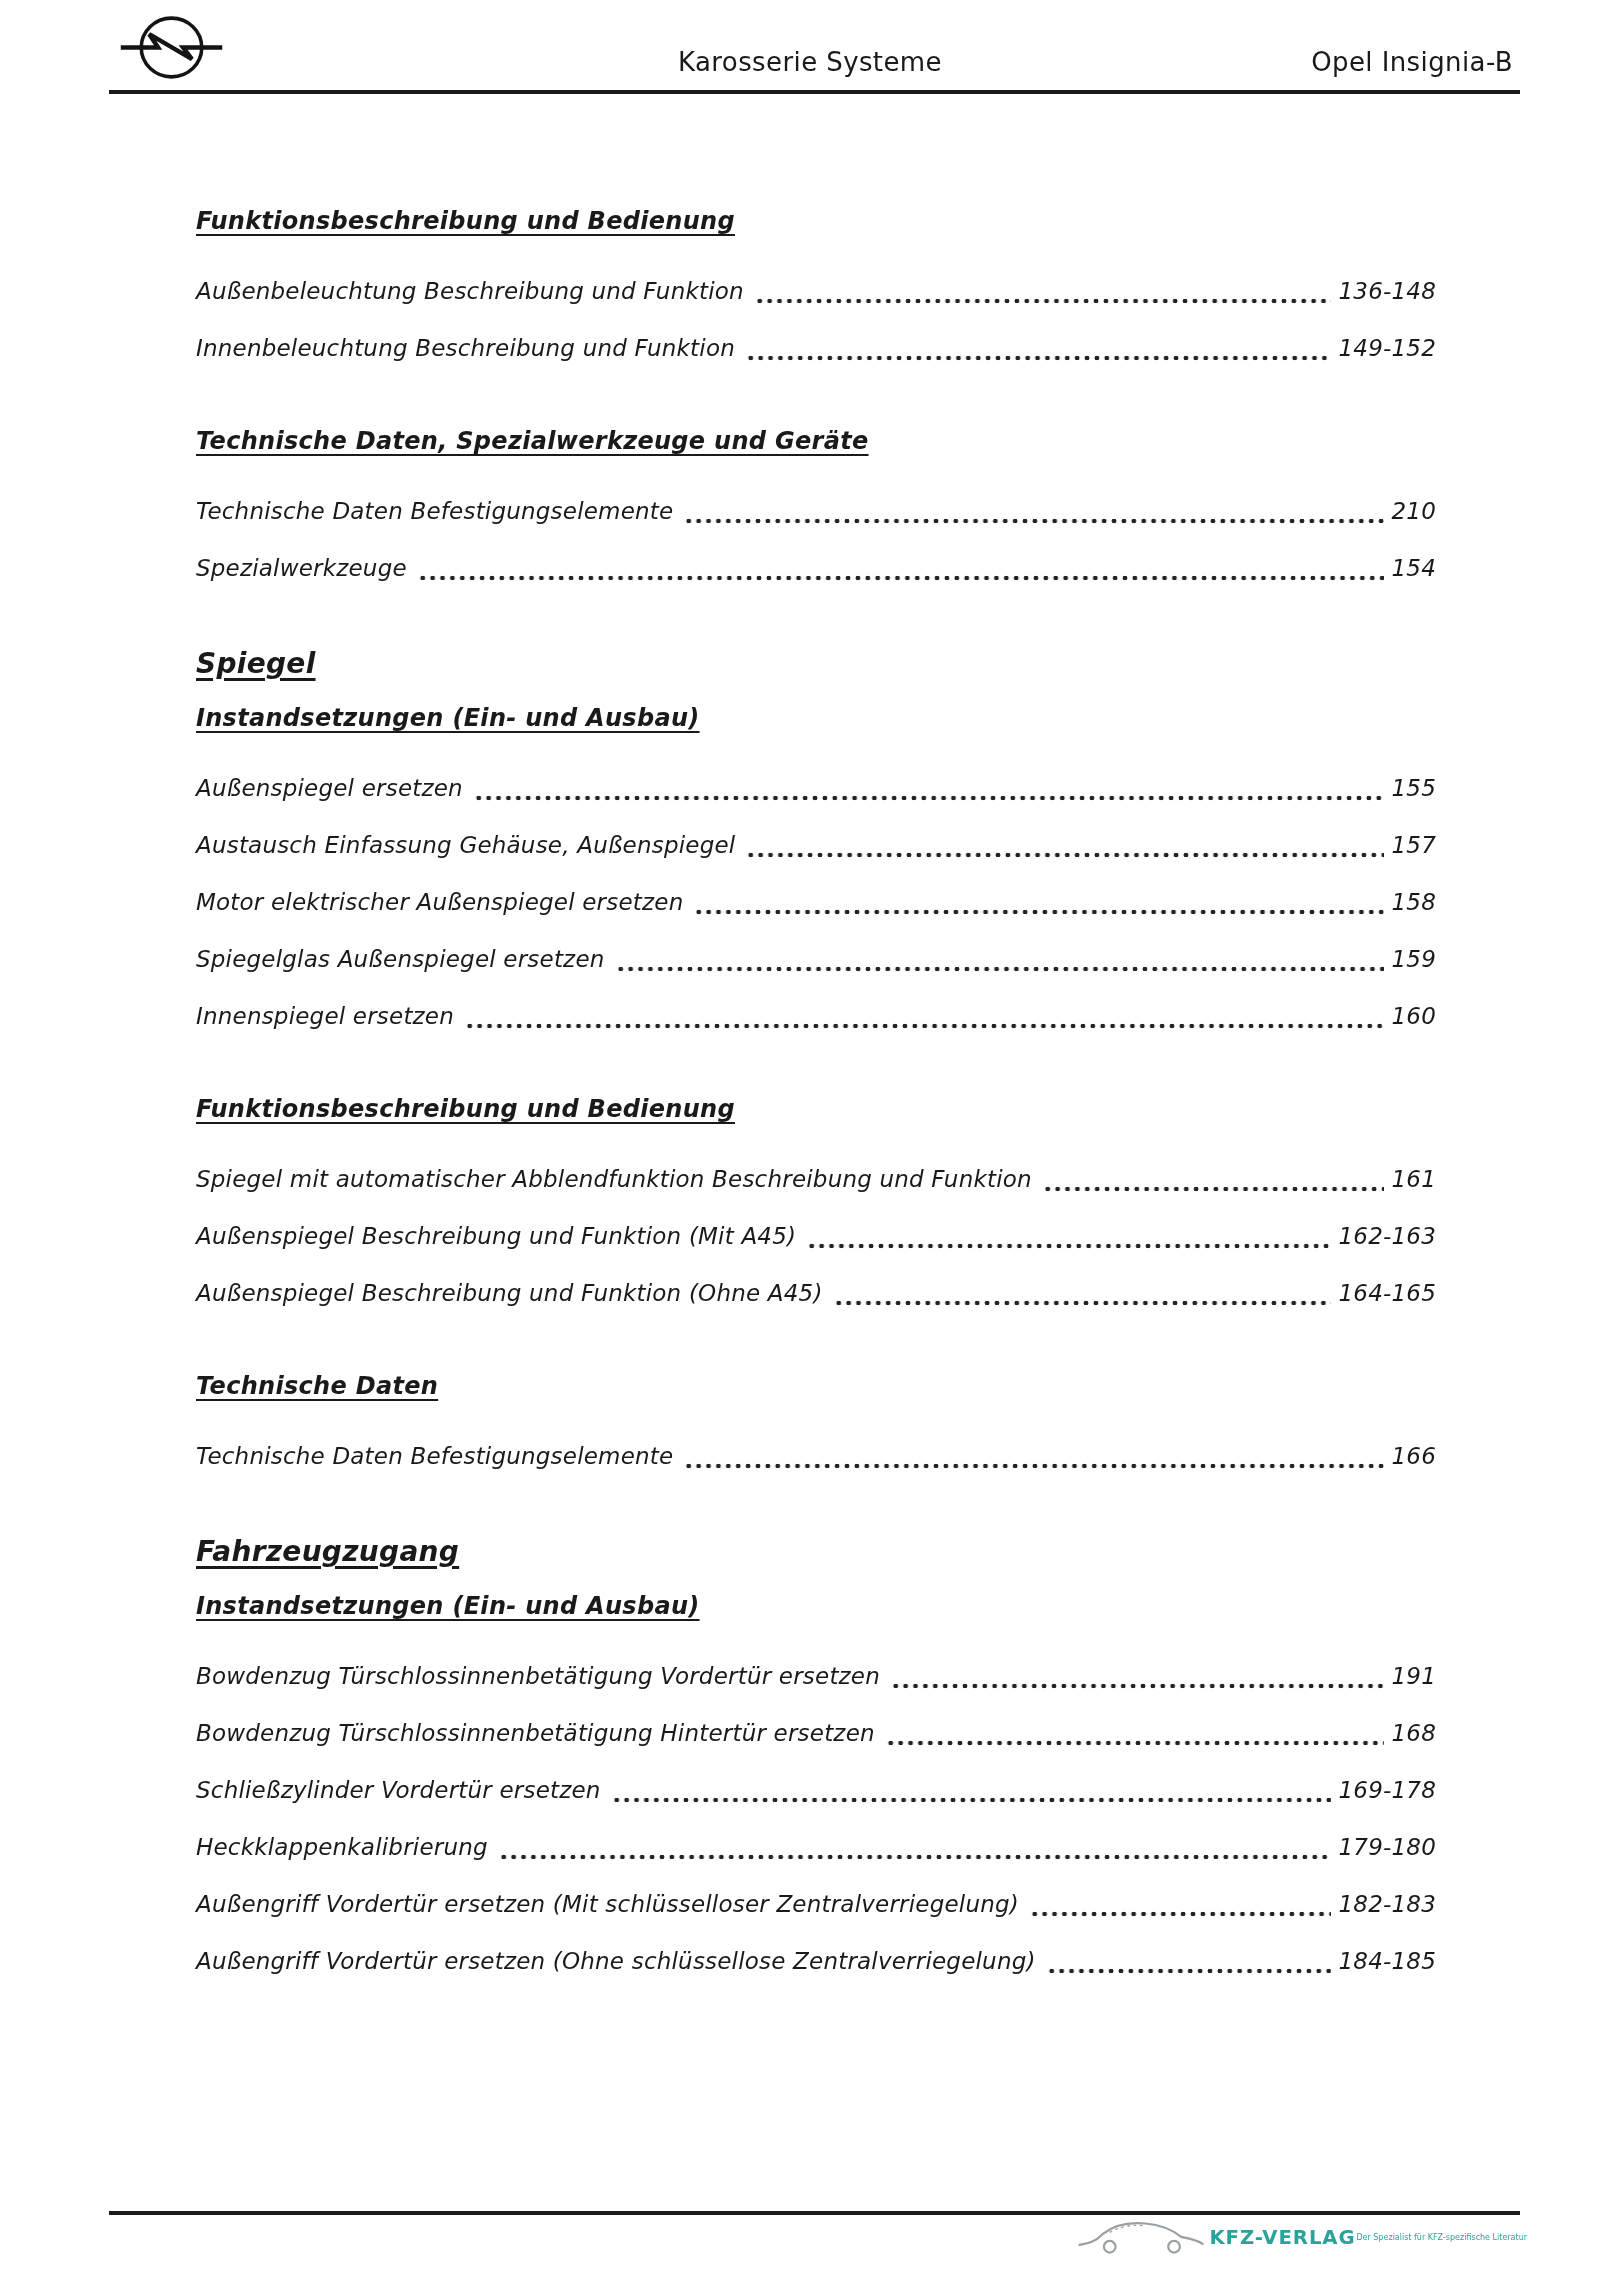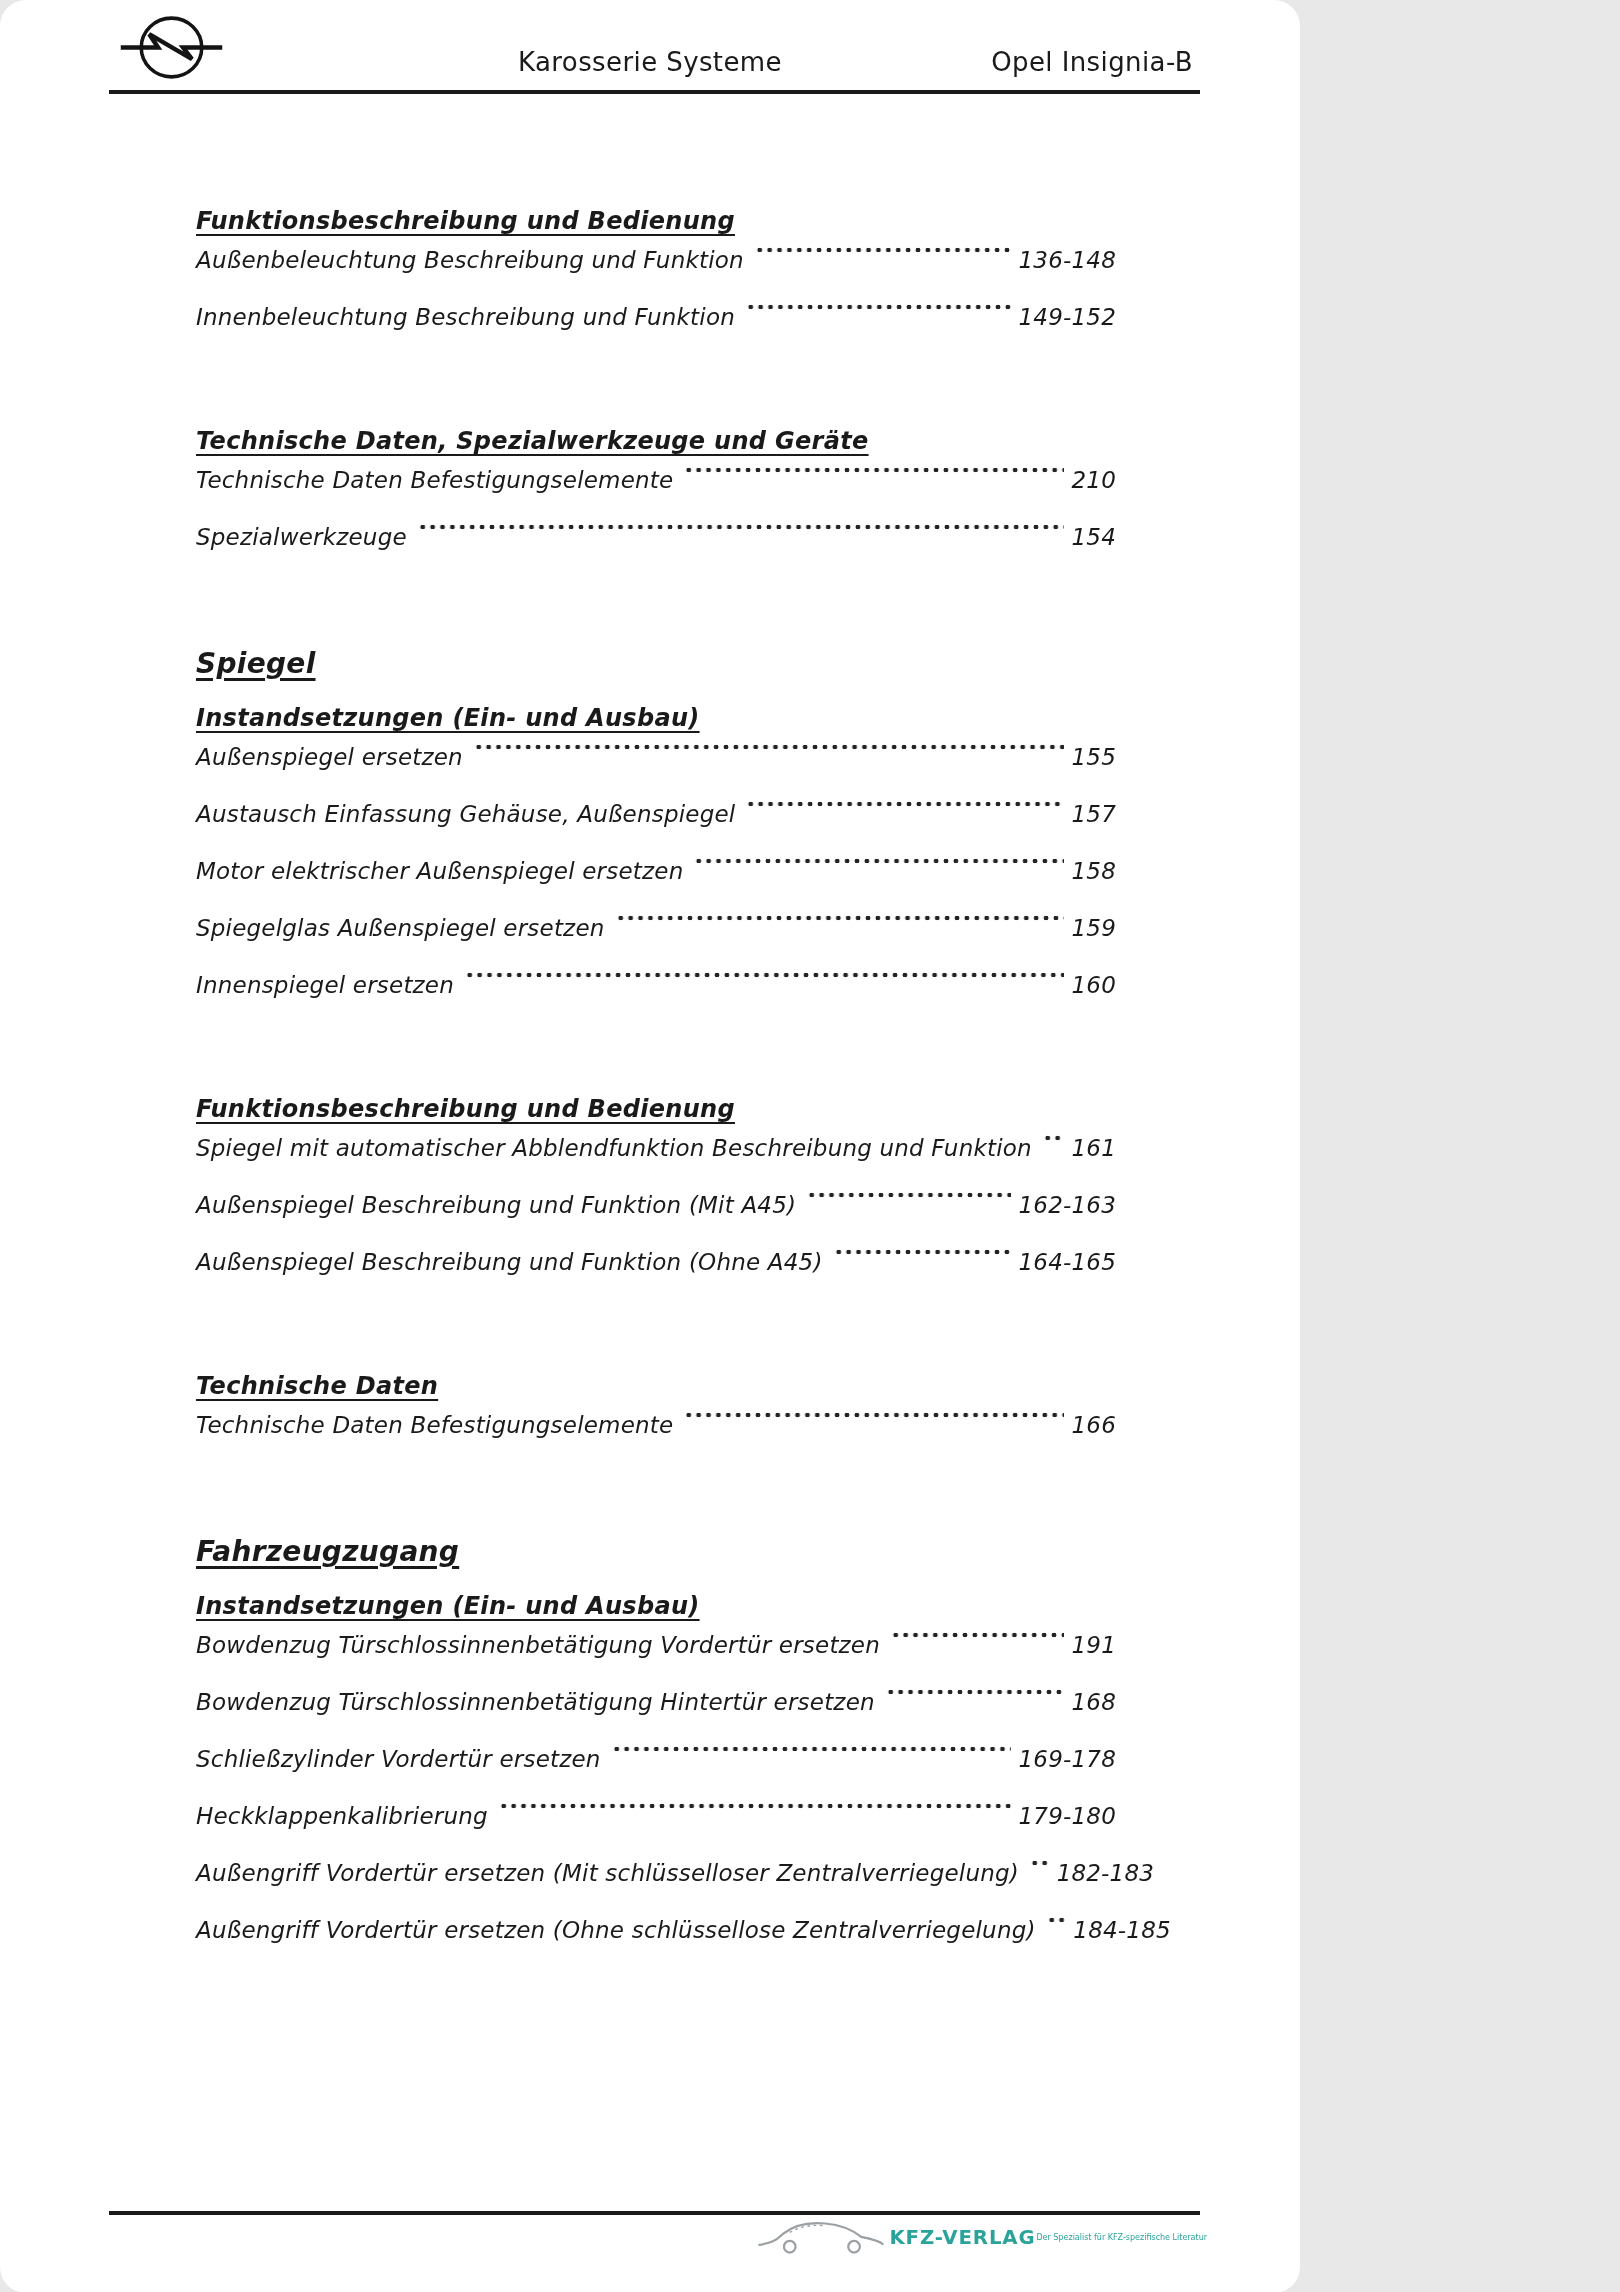--- a/index.html
+++ b/index.html
@@ -1,25 +1,24 @@
 <!DOCTYPE html>
 <html style="--text-color: #1a1a1a; --rule-color: #1a1a1a; --publisher-color: #2aa39a;font-size:14.3px"><head>
 <meta charset="utf-8">
 <style>
   * { margin: 0; padding: 0; box-sizing: border-box; }
   html, body { background: #e8e8e8; }
   body { font-family: "DejaVu Sans", "Liberation Sans", sans-serif; }
   .page {
     position: relative;
-    width: 1300px;
+    width: 1620px;
     height: 2293px;
     background: #ffffff;
     color: var(--text-color, #1a1a1a);
     overflow: hidden;
-    border-radius: 26px;
   }
 
   
   .page-header { position: absolute; top: 0; left: 0; right: 0; height: 99px; }
   .header-rule {
     position: absolute; left: 109px; right: 100px; top: 90px;
     height: 3.6px; background: var(--rule-color, #1a1a1a);
   }
   .logo { position: absolute; left: 115px; top: 10.7px; display: block; }
   .header-center {
@@ -39,21 +38,21 @@
     font-size: 28px; font-weight: bold; line-height: 39px;
     text-decoration: underline; text-decoration-thickness: 2.7px; text-underline-offset: 5.4px;
     margin-bottom: 18px; letter-spacing: 0.3px;
   }
   .section-heading {
     font-size: 24px; font-weight: bold; line-height: 34px;
     text-decoration: underline; text-decoration-thickness: 2.2px; text-underline-offset: 4.5px;
     margin-bottom: 9px; letter-spacing: 0.3px;
   }
   .toc-row {
-    display: flex; align-items: flex-start;
+    display: flex; align-items: flex-end;
     height: 57px; font-size: 23px; letter-spacing: 0.2px;
   }
   .entry-label { white-space: nowrap; }
   .leader {
     flex: 1; height: 6.3px; min-width: 21.5px;
     margin: 0 7.2px 0 9px;
     background-image: radial-gradient(circle, #222 2.1px, transparent 2.7px);
     background-size: 9.9px 6.3px;
     background-repeat: repeat-x;
     background-position: 1.8px 60%;

